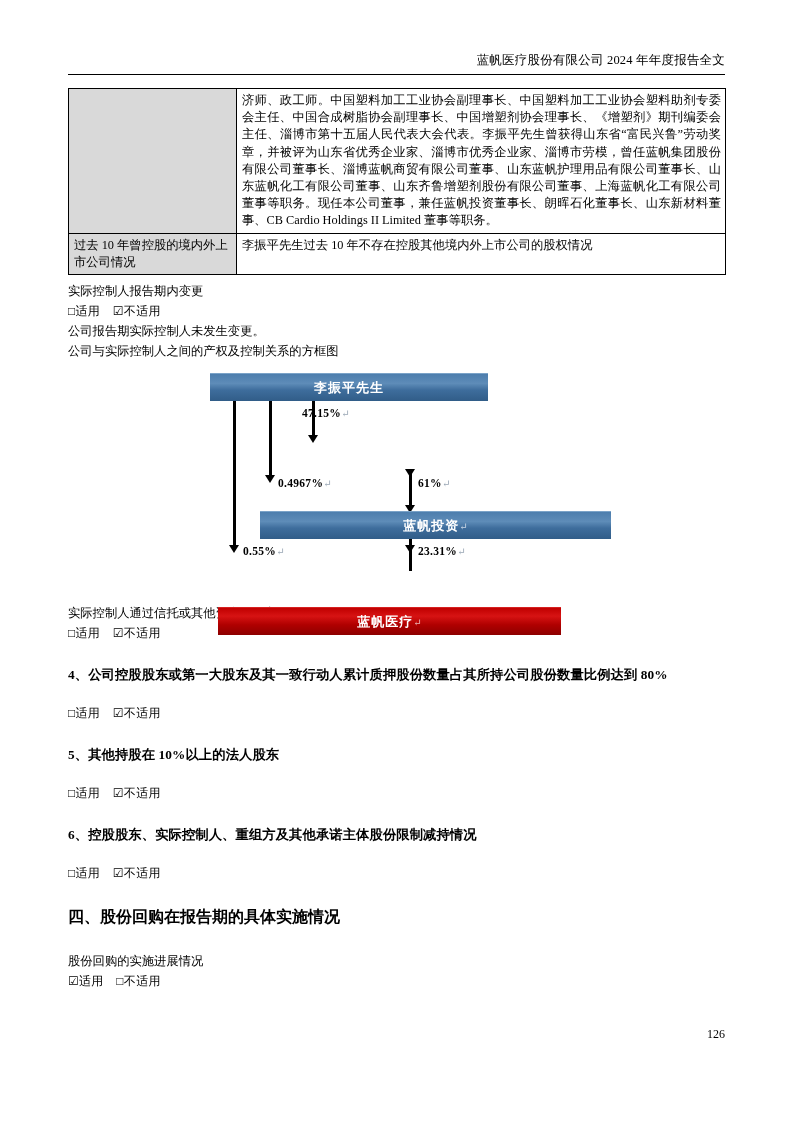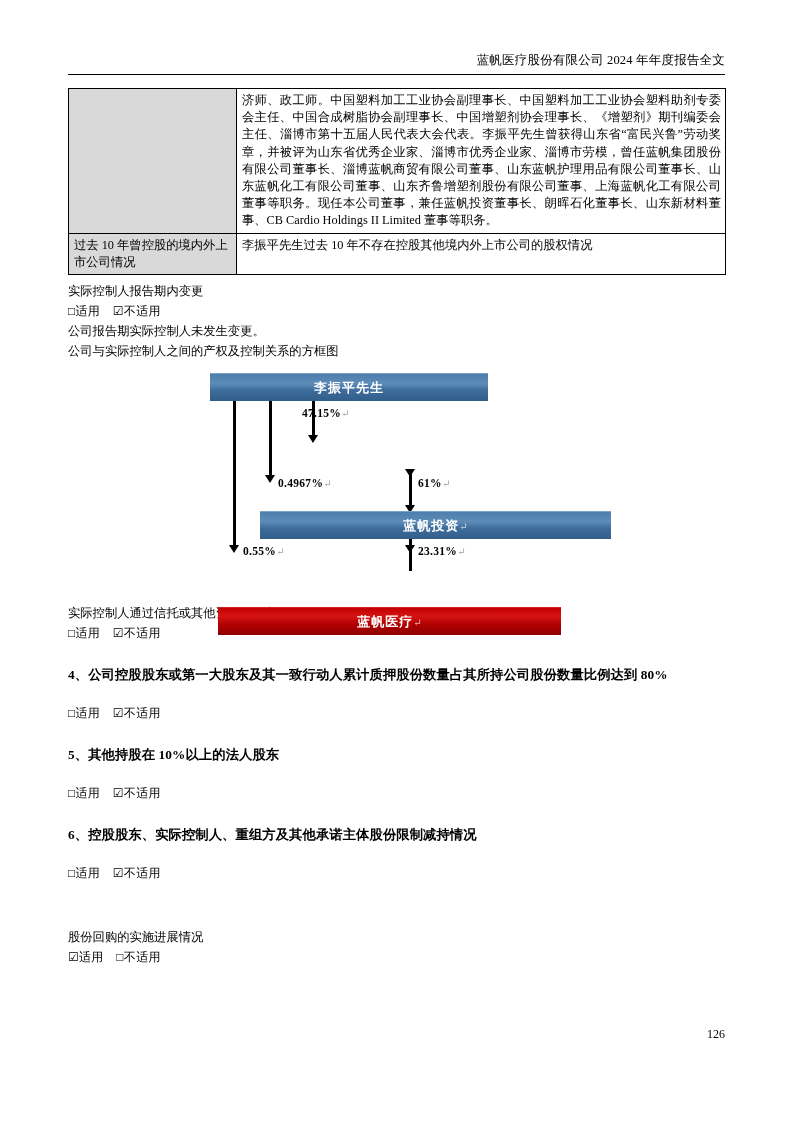--- a/index.html
+++ b/index.html
@@ -303,20 +303,21 @@
     <h3 class="numbered">6、控股股东、实际控制人、重组方及其他承诺主体股份限制减持情况</h3>
     <div class="spacer-18"></div>
     <div class="checkline">
       <span><span>□</span><span>适用</span></span>
       <span class="gap"></span>
       <span><span>☑</span><span>不适用</span></span>
     </div>
 
     <div class="spacer-22"></div>
 
+    <h2 class="section">四、股份回购在报告期的具体实施情况</h2>
     <div class="spacer-22"></div>
     <p class="bodytext">股份回购的实施进展情况</p>
     <div class="checkline">
       <span><span>☑</span><span>适用</span></span>
       <span class="gap"></span>
       <span><span>□</span><span>不适用</span></span>
     </div>
 
   </div>
 

